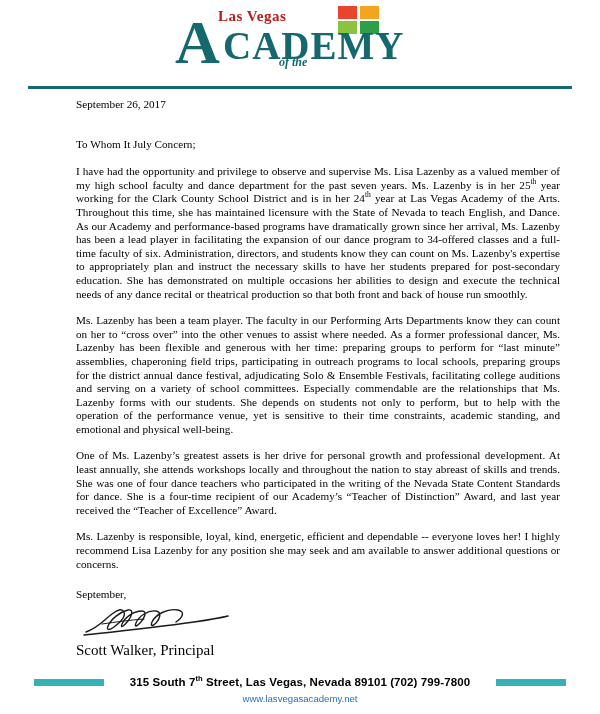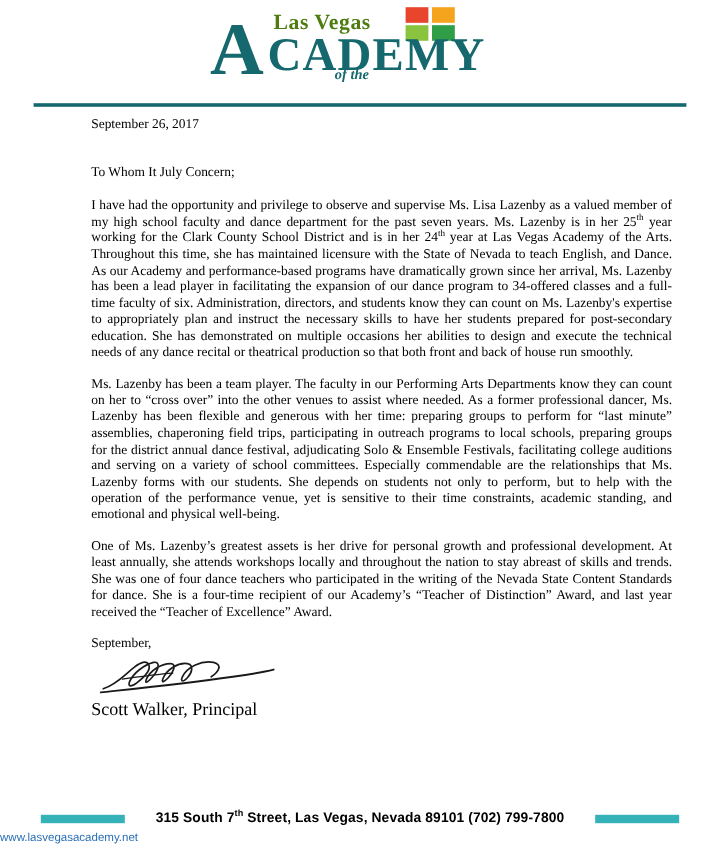--- a/index.html
+++ b/index.html
@@ -37,27 +37,27 @@
     justify-content: center;
     align-items: flex-start;
   }
   .logo {
     position: relative;
     width: 262px;
     height: 74px;
   }
   .logo-lasvegas {
     position: absolute;
-    left: 59px;
+    left: 49px;
     top: 2px;
     font-family: "Liberation Serif", serif;
     font-weight: bold;
-    font-size: 18px;
+    font-size: 15px;
     letter-spacing: 0.5px;
-    color: #4d7c0f;
+    color: #b91c1c;
   }
   .logo-bigA {
     position: absolute;
     left: 6px;
     top: 8px;
     font-family: "Liberation Serif", serif;
     font-weight: bold;
     font-size: 62px;
     line-height: 56px;
     color: #15686e;
@@ -167,20 +167,21 @@
     font-size: 15px;
     margin-top: 0px;
   }
 
   
   .footer {
     position: absolute;
     left: 0;
     right: 0;
     bottom: 10px;
+    text-align: center;
   }
   .footer-line {
     position: relative;
     height: 16px;
     display: flex;
     align-items: center;
     justify-content: center;
   }
   .footer-bar-left, .footer-bar-right {
     position: absolute;
@@ -236,20 +237,21 @@
     <div class="date">September 26, 2017</div>
 
     <div class="salutation">To Whom It July Concern;</div>
 
     <p class="para"><span>I have had the opportunity and privilege to observe and supervise Ms. Lisa Lazenby as a valued member of my high school faculty and dance department for the past seven years.  Ms. Lazenby is in her 25</span><sup>th</sup><span> year working for the Clark County School District and is in her 24</span><sup>th</sup><span> year at Las Vegas Academy of the Arts.  Throughout this time, she has maintained licensure with the State of Nevada to teach English, and Dance.  As our Academy and performance-based programs have dramatically grown since her arrival, Ms. Lazenby has been a lead player in facilitating the expansion of our dance program to 34-offered classes and a full-time faculty of six.  Administration, directors, and students know they can count on Ms. Lazenby's expertise to appropriately plan and instruct the necessary skills to have her students prepared for post-secondary education.  She has demonstrated on multiple occasions her abilities to design and execute the technical needs of any dance recital or theatrical production so that both front and back of house run smoothly.</span></p>
 
     <p class="para">Ms. Lazenby has been a team player.  The faculty in our Performing Arts Departments know they can count on her to “cross over” into the other venues to assist where needed.  As a former professional dancer, Ms. Lazenby has been flexible and generous with her time:  preparing groups to perform for “last minute” assemblies, chaperoning field trips, participating in outreach programs to local schools, preparing groups for the district annual dance festival, adjudicating Solo &amp; Ensemble Festivals, facilitating college auditions and serving on a variety of school committees.  Especially commendable are the relationships that Ms. Lazenby forms with our students.  She depends on students not only to perform, but to help with the operation of the performance venue, yet is sensitive to their time constraints, academic standing, and emotional and physical well-being.</p>
 
     <p class="para">One of Ms. Lazenby’s greatest assets is her drive for personal growth and professional development.  At least annually, she attends workshops locally and throughout the nation to stay abreast of skills and trends.  She was one of four dance teachers who participated in the writing of the Nevada State Content Standards for dance.  She is a four-time recipient of our Academy’s “Teacher of Distinction” Award, and last year received the “Teacher of Excellence” Award.</p>
 
+    <p class="para last">Ms. Lazenby is responsible, loyal, kind, energetic, efficient and dependable -- everyone loves her!  I highly recommend Lisa Lazenby for any position she may seek and am available to answer additional questions or concerns.</p>
 
     <div class="closing">September,</div>
 
     <div class="sig-block">
       <svg class="signature" viewBox="0 0 150 38">
         <path d="M4,30 C16,26 22,18 30,12 C35,8 40,6 42,10 C44,15 36,22 32,25 C28,28 24,29 26,24 C29,17 38,10 46,8 C52,7 50,14 46,19 C42,24 38,27 40,22 C43,15 52,9 60,9 C66,9 62,17 58,21 C55,24 52,26 54,21 C57,14 66,8 74,9 C80,10 78,17 74,21 C71,24 68,25 70,20 C74,12 86,6 96,8 C104,10 100,16 94,20" fill="none" stroke="#1a1a1a" stroke-width="1.4" stroke-linecap="round"></path>
         <path d="M2,33 C30,30 70,26 112,20 C126,18 138,16 146,14" fill="none" stroke="#1a1a1a" stroke-width="1.6" stroke-linecap="round"></path>
         <path d="M20,22 C34,20 48,18 62,17" fill="none" stroke="#1a1a1a" stroke-width="1" stroke-linecap="round"></path>
       </svg>
     </div>

